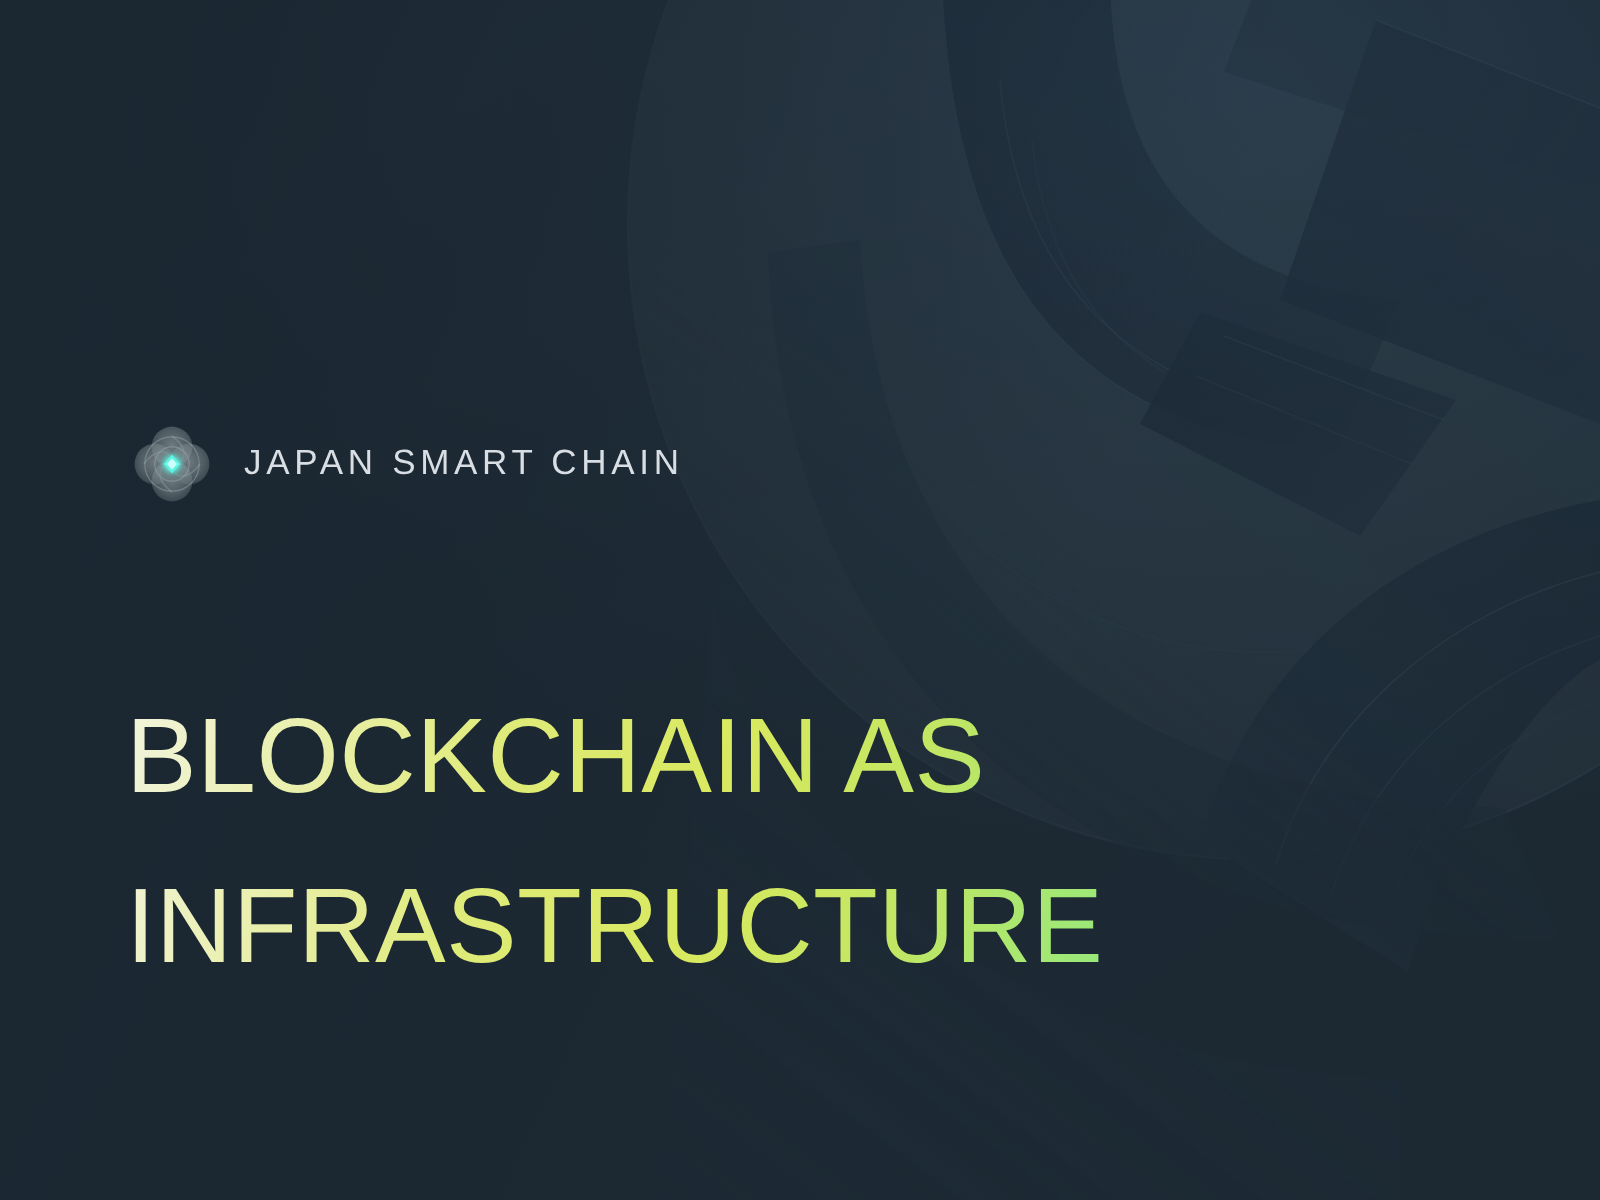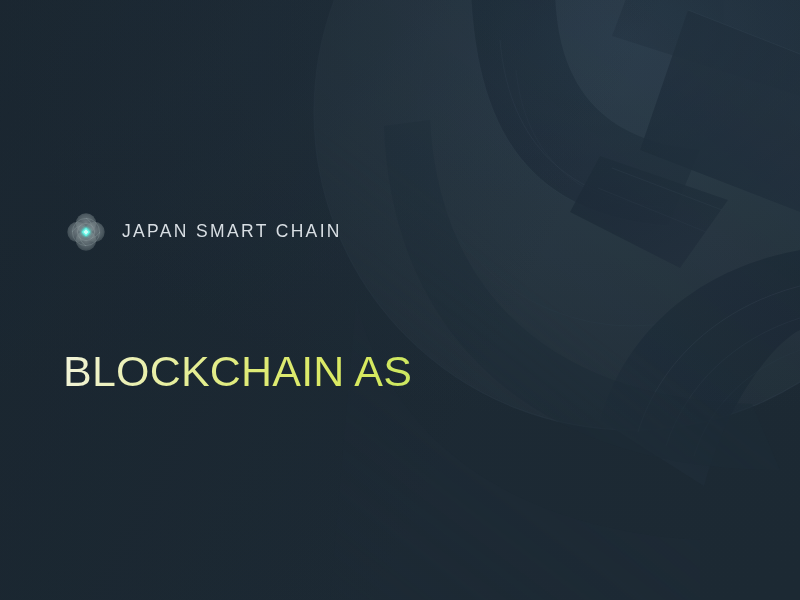--- a/index.html
+++ b/index.html
@@ -90,21 +90,21 @@
     line-height: 1;
     padding-bottom: 1px;
   }
 
   
   .headline {
     position: absolute;
     left: 0;
     top: 300px;
     width: 700px;
-    font-size: 43px;
+    font-size: 53px;
     font-weight: 300;
     line-height: 85px;
     letter-spacing: 0.2px;
     white-space: nowrap;
 
     
     background-image: linear-gradient(104deg,
       #f2f4de   0%,
       #ebf0b4  11%,
       #dfeb78  27%,
@@ -254,16 +254,17 @@
           <path d="M 23 18.4 L 27.2 23 L 23 27.6 L 18.8 23 Z" fill="#5df5e4"></path>
           <path d="M 23 20.2 L 25.6 23 L 23 25.8 L 20.4 23 Z" fill="#ccfff9"></path>
         </g>
       </svg>
 
       <span class="brand-name">JAPAN SMART CHAIN</span>
     </div>
 
     <h1 class="headline">
       <span class="headline-line">BLOCKCHAIN AS</span>
+      <span class="headline-line">INFRASTRUCTURE</span>
     </h1>
 
   </div>
 </div>
 
 </body></html>

